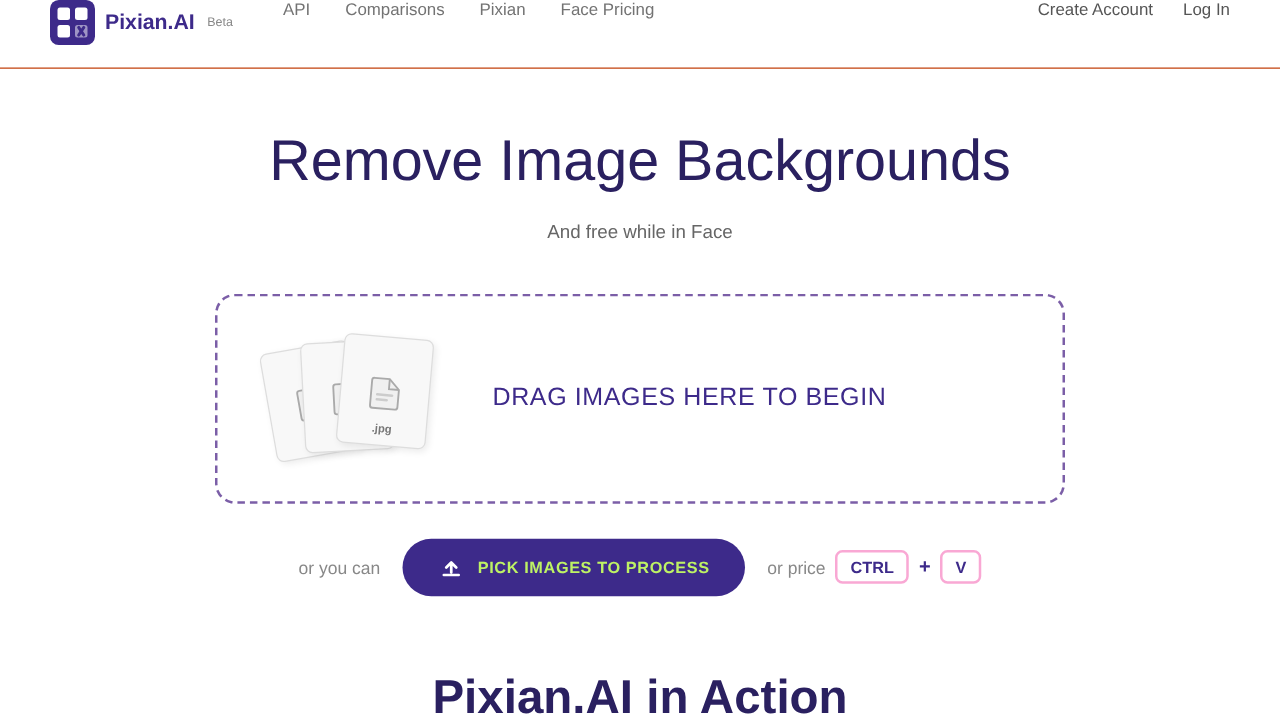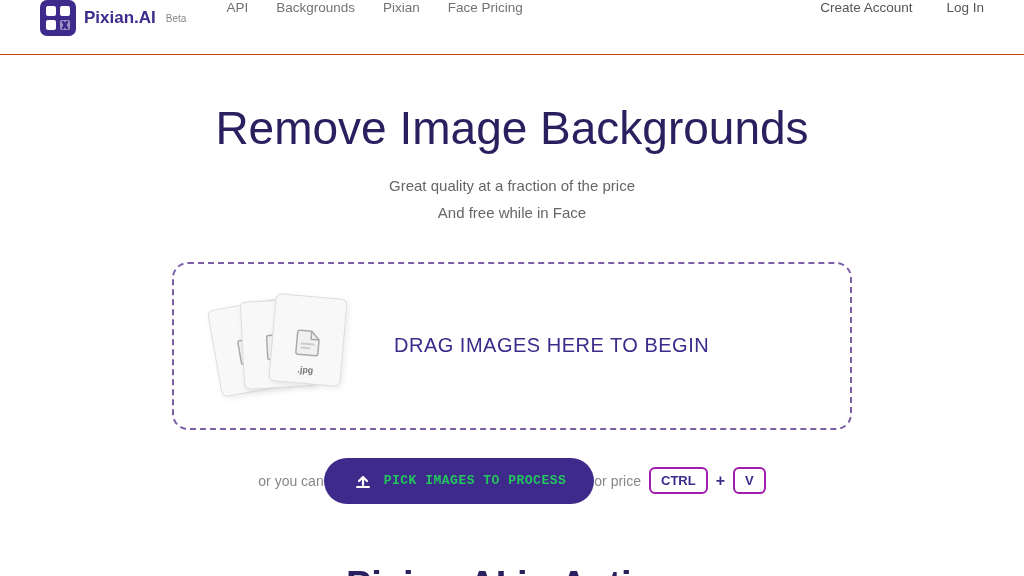--- a/index.html
+++ b/index.html
@@ -42,21 +42,21 @@
     }
     nav a {
       text-decoration: none;
       color: #737373;
       font-size: 13.5px;
       cursor: pointer;
     }
     .header-right {
       display: flex;
       align-items: center;
-      gap: 34px;
+      gap: 24px;
     }
     .header-right a {
       text-decoration: none;
       color: #555;
       font-size: 13.5px;
       cursor: pointer;
     }
 
     
     main {
@@ -155,65 +155,64 @@
       font-weight: 400;
       color: #3d2a8a;
       letter-spacing: 0.5px;
       text-transform: uppercase;
     }
 
     
     .action-row {
       display: flex;
       align-items: center;
-      gap: 0;
+      gap: 18px;
       flex-wrap: wrap;
       justify-content: center;
       margin-bottom: 60px;
     }
     .or-text {
       color: #888;
       font-size: 14px;
     }
 
     .pick-btn {
       background: #3d2a8a;
-      color: #22c55e;
+      color: #bef264;
       border: none;
       border-radius: 50px;
       padding: 12px 28px;
       font-size: 13px;
       font-weight: 700;
       letter-spacing: 0.5px;
       cursor: pointer;
       display: flex;
       align-items: center;
       gap: 10px;
       text-transform: uppercase;
-      font-family: Liberation Mono, monospace;
     }
 
     .upload-arrow {
       display: inline-flex;
       align-items: center;
       justify-content: center;
       width: 22px;
       height: 22px;
     }
 
     .keyboard-hint {
       display: flex;
       align-items: center;
       gap: 8px;
       color: #888;
       font-size: 14px;
     }
 
     .key-badge {
-      border: 2px solid #a21caf;
+      border: 2px solid #f9a8d4;
       border-radius: 6px;
       padding: 4px 10px;
       font-size: 13px;
       font-weight: 700;
       color: #3d2a8a;
       background: #fff;
     }
     .plus-sign {
       color: #3d2a8a;
       font-weight: 700;
@@ -241,36 +240,35 @@
       <rect x="20" y="20" width="10" height="10" rx="2" fill="white" opacity="0.5"></rect>
       <line x1="23" y1="22" x2="27" y2="28" stroke="#3d2a8a" stroke-width="2.5" stroke-linecap="round"></line>
       <line x1="27" y1="22" x2="23" y2="28" stroke="#3d2a8a" stroke-width="2.5" stroke-linecap="round"></line>
     </svg>
     <span style="font-size:17px;font-weight:700;color:#3d2a8a;">Pixian.AI</span>
       <span class="beta-badge">Beta</span>
   </div>
 
   <nav>
     <a>API</a>
-    <a>Backgrounds</a>
+    <a>Comparisons</a>
     <a>Pixian</a>
     <a>Face Pricing</a>
   </nav>
 
   <div class="header-right">
     <a>Create Account</a>
     <a>Log In</a>
   </div>
 </header>
 
 <main>
   <h1>Remove Image Backgrounds</h1>
 
   <div class="subtitle">
-    <div>Great quality at a fraction of the price</div>
     <div>And free while in Face</div>
   </div>
 
   <div class="drop-zone">
     <div class="file-icons">
 
       <div class="file-card">
         <div class="file-card-icon">
           <svg width="30" height="30" viewBox="0 0 30 30" fill="none">
             <path d="M6 4h12l8 8v14a2 2 0 01-2 2H6a2 2 0 01-2-2V6a2 2 0 012-2z" stroke="#aaa" stroke-width="1.5" fill="#f0f0f0"></path>

